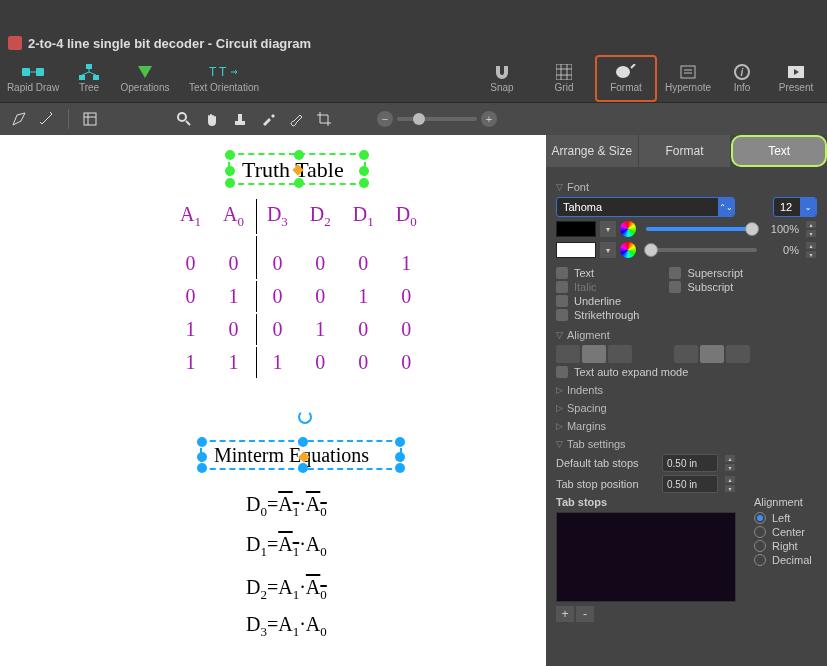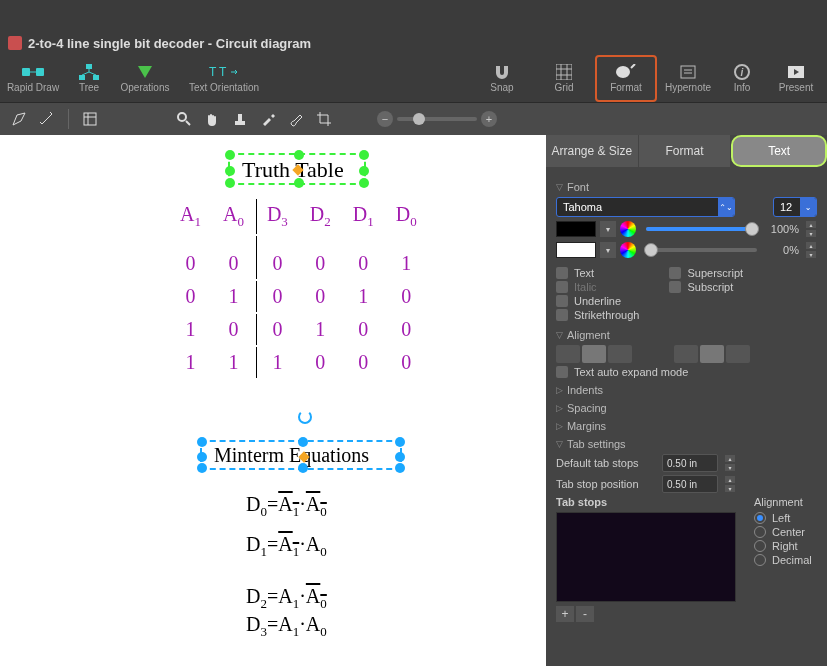--- a/index.html
+++ b/index.html
@@ -295,21 +295,21 @@
       <div class="handle b" style="right:-5px; top:10px;"></div>
       <div class="handle b" style="left:-5px; bottom:-5px;"></div>
       <div class="handle b" style="left:96px; bottom:-5px;"></div>
       <div class="handle b" style="right:-5px; bottom:-5px;"></div>
     </div>
     <div class="txt minterm-title" style="left:214px; top:309px;">Minterm Equations</div>
     <div class="orange-dot" style="left:300px; top:318px;"></div>
 
     <div class="eq" style="left:246px; top:358px;">D<sub>0</sub>=<span class="ov">A<sub>1</sub></span>·<span class="ov">A<sub>0</sub></span></div>
     <div class="eq" style="left:246px; top:398px;">D<sub>1</sub>=<span class="ov">A<sub>1</sub></span>·A<sub>0</sub></div>
-    <div class="eq" style="left:246px; top:450px;">D<sub>2</sub>=A<sub>1</sub>·<span class="ov">A<sub>0</sub></span></div>
+    <div class="eq" style="left:246px; top:441px;">D<sub>2</sub>=A<sub>1</sub>·<span class="ov">A<sub>0</sub></span></div>
     <div class="eq" style="left:246px; top:478px;">D<sub>3</sub>=A<sub>1</sub>·A<sub>0</sub></div>
   </div>
 
   <div class="inspector">
     <div class="insp-tabs">
       <div class="insp-tab">Arrange &amp; Size</div>
       <div class="insp-tab">Format</div>
       <div class="insp-tab active hl">Text</div>
     </div>
     <div class="insp-body">

